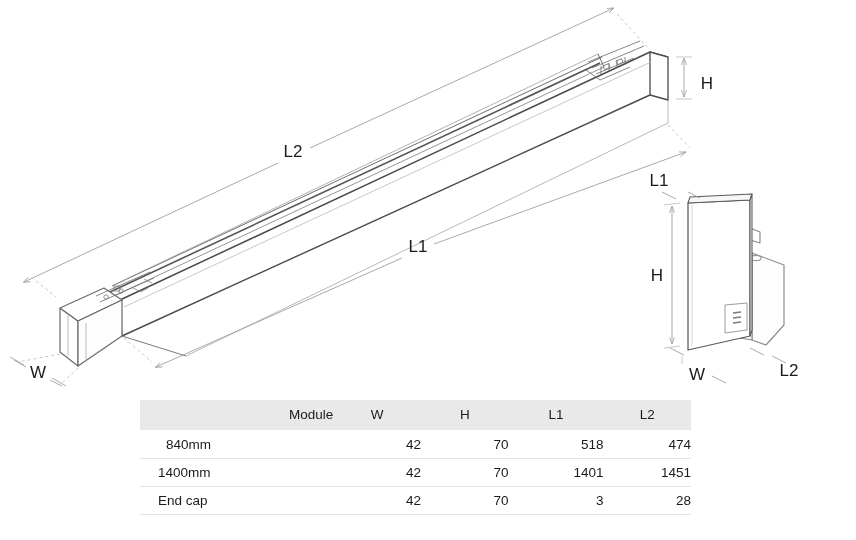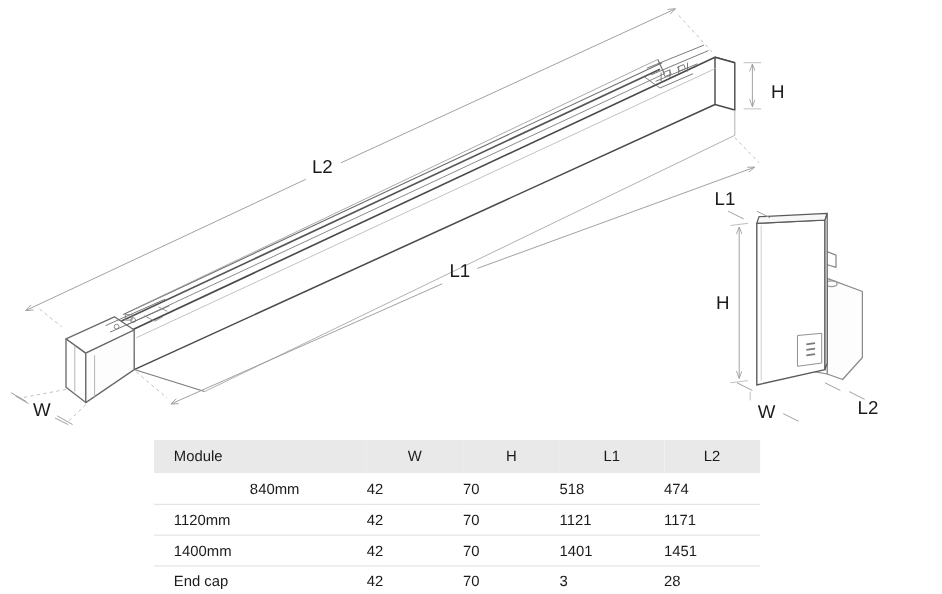--- a/index.html
+++ b/index.html
@@ -33,39 +33,38 @@
     color:#1b1b1b;
   }
   table.spec thead th{
     background:#e9e9e9;
     font-weight:400;
     padding:7px 0 8px 0;
     text-align:center;
     border:none;
   }
   table.spec thead th.col-module{
-    text-align:left;
+    text-align:right;
     padding-left:18px;
   }
   table.spec tbody td{
     padding:6px 0 6px 0;
-    text-align:left;
+    text-align:right;
     border-bottom:1px solid #e2e2e2;
     background:#ffffff;
   }
   table.spec tbody tr:first-child td{
     border-top:1px solid #ffffff;
   }
   table.spec tbody td.col-module{
     text-align:left;
     padding-left:18px;
   }
   table.spec tbody tr:first-child td.col-module{
     padding-left:26px;
-    text-align:center;
   }
   .c-module{width:181px;}
   .c-w{width:91px;}
   .c-h{width:91px;}
   .c-l1{width:98px;}
   .c-l2{width:90px;}
 </style>
 </head>
 <body>
 
@@ -246,27 +245,20 @@
       </thead>
       <tbody>
         <tr>
           <td class="col-module">840mm</td>
           <td>42</td>
           <td>70</td>
           <td>518</td>
           <td>474</td>
         </tr>
         <tr>
-          <td class="col-module">1120mm</td>
-          <td>42</td>
-          <td>70</td>
-          <td>1121</td>
-          <td>1171</td>
-        </tr>
-        <tr>
           <td class="col-module">1400mm</td>
           <td>42</td>
           <td>70</td>
           <td>1401</td>
           <td>1451</td>
         </tr>
         <tr>
           <td class="col-module">End cap</td>
           <td>42</td>
           <td>70</td>

